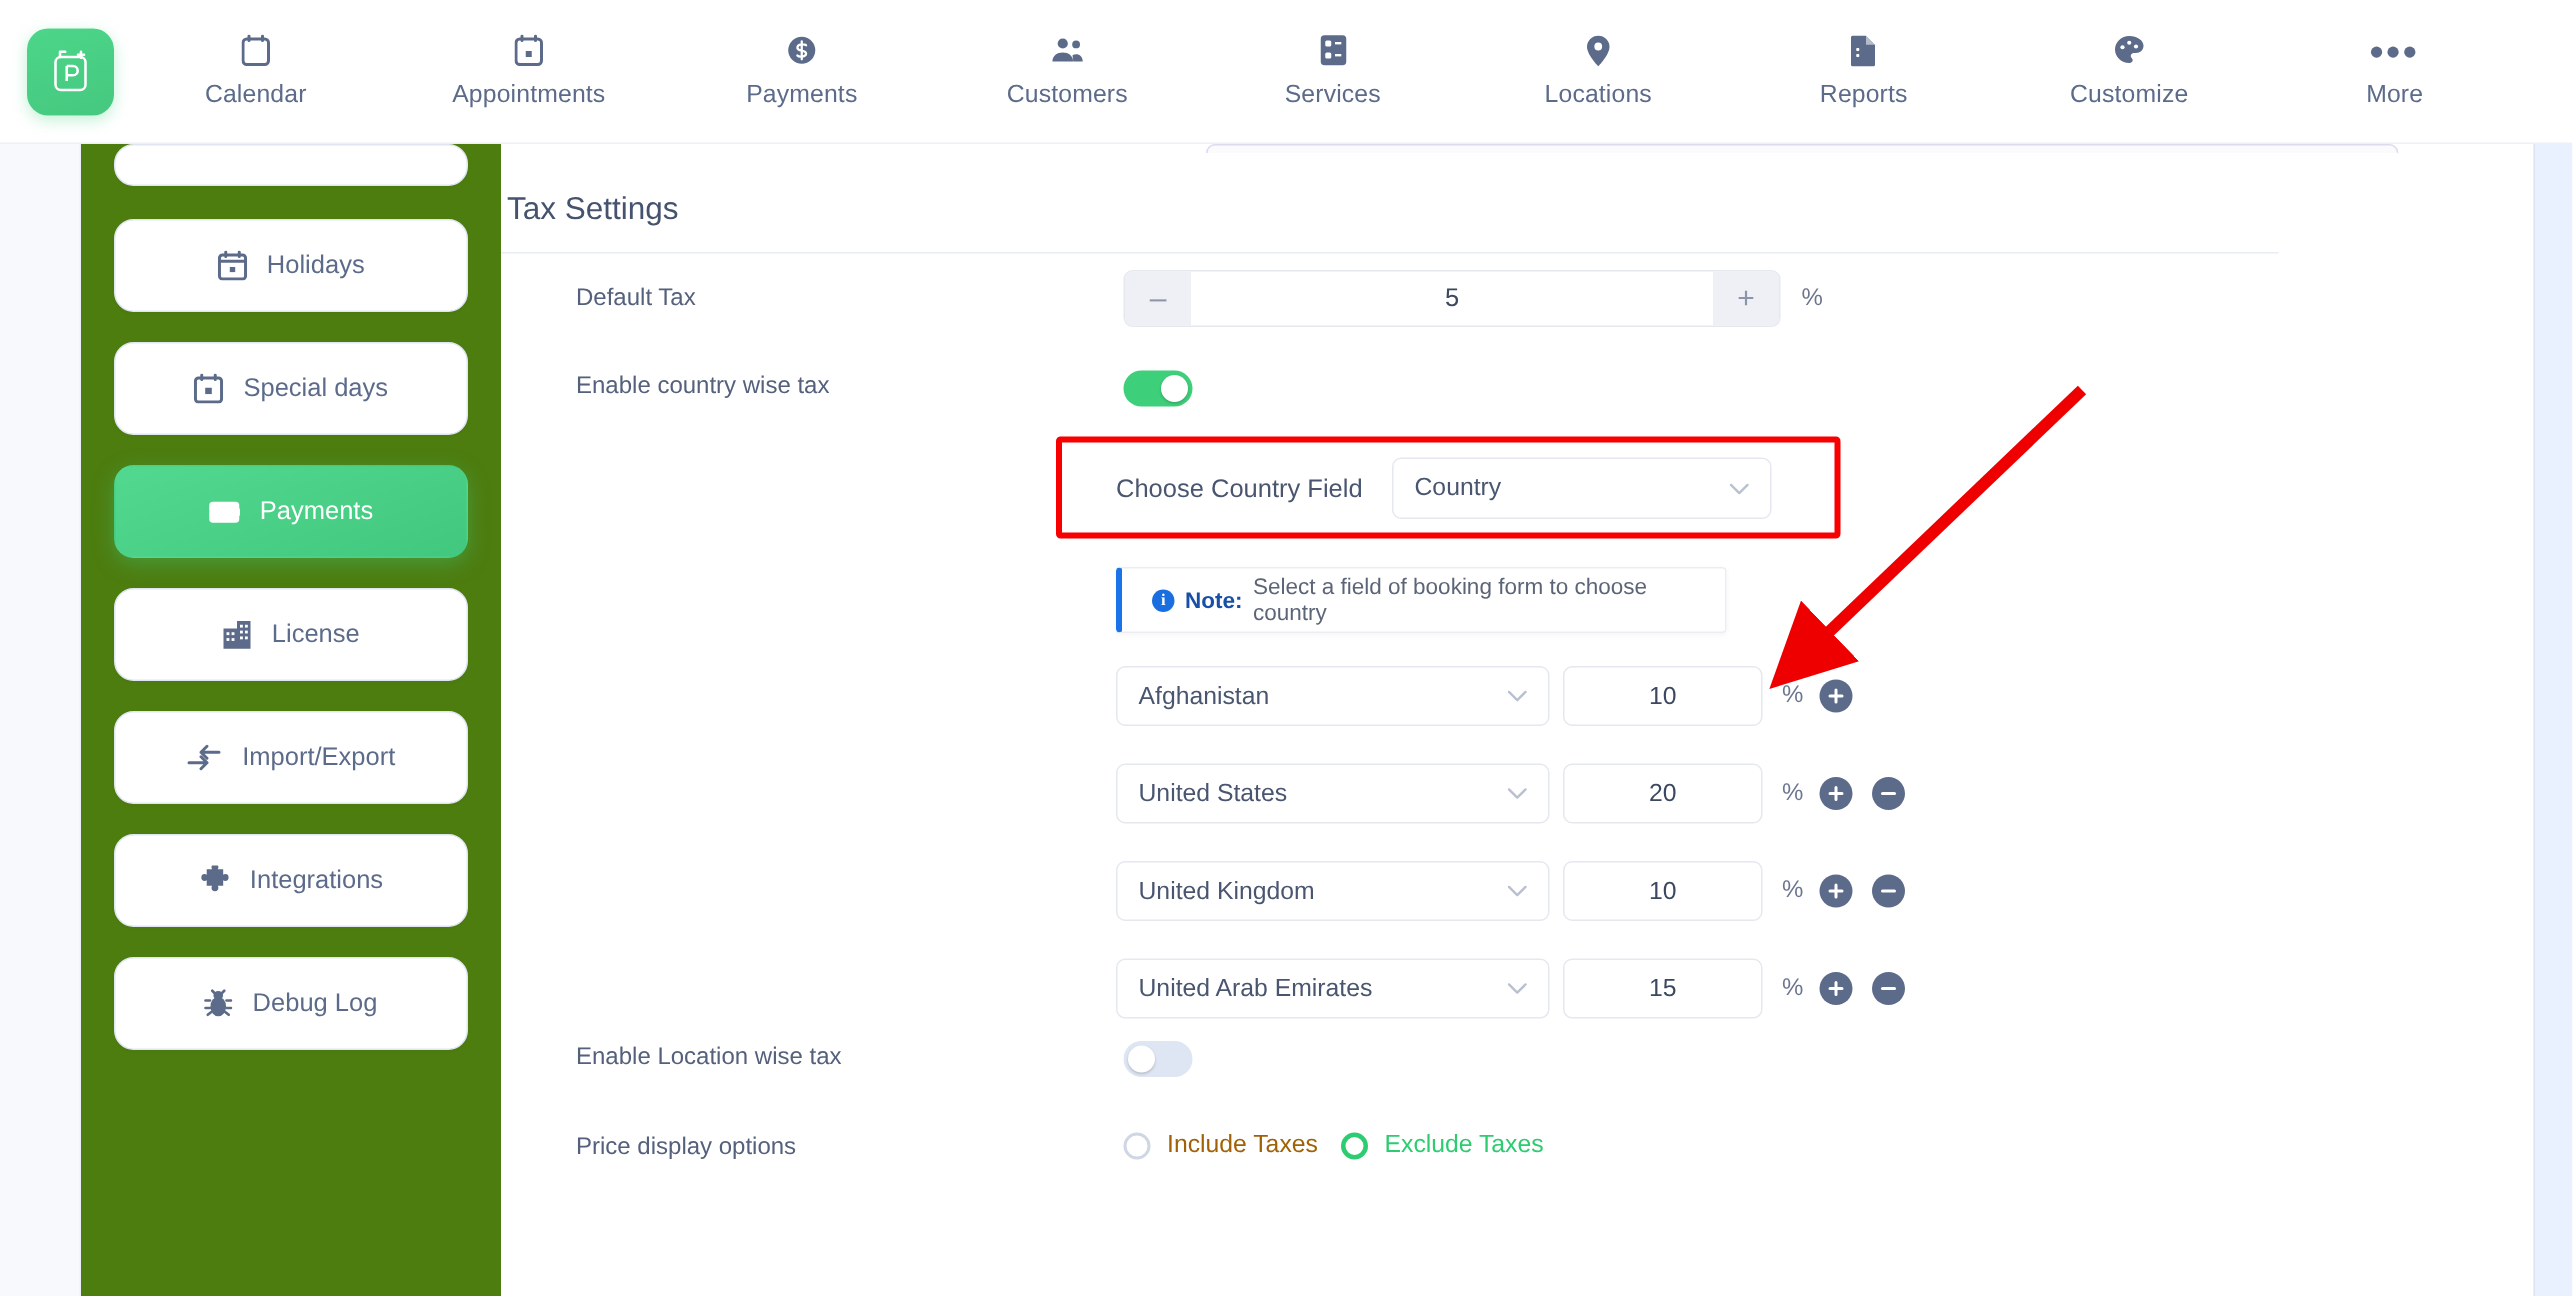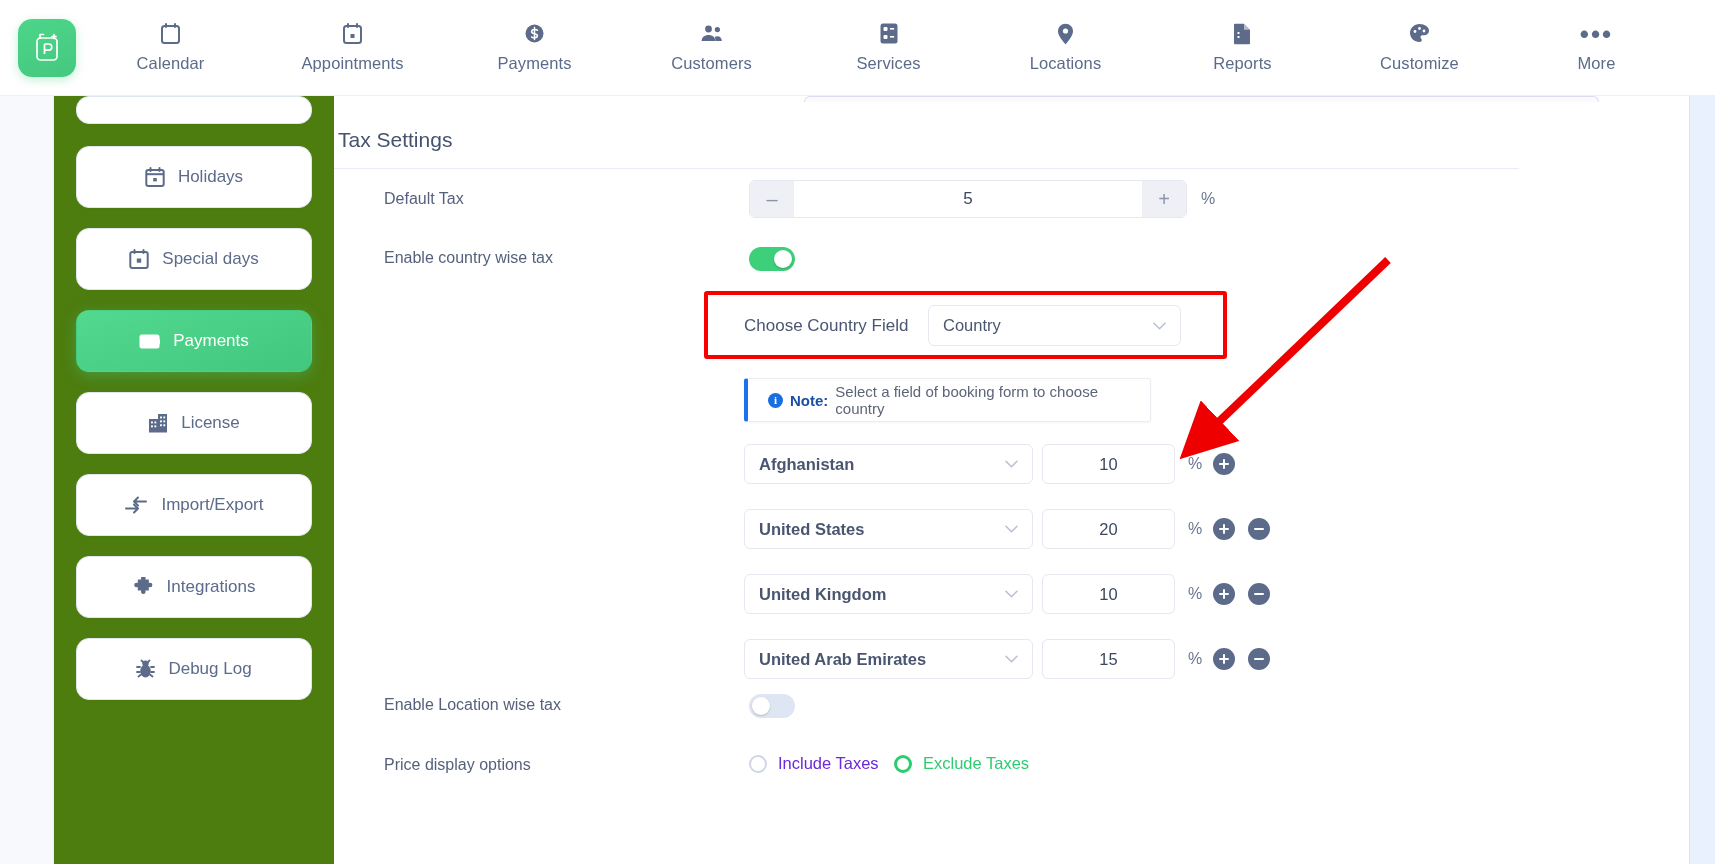--- a/index.html
+++ b/index.html
@@ -153,39 +153,39 @@
   }
   .note b { color: #1a4fa8; font-size: 15px; }
   .note span.txt { color: #5c6578; font-size: 15px; }
 
   
   .ctry-row { position: absolute; left: 410px; height: 40px; display: flex; align-items: center; }
   .ctry-sel {
     width: 289px; height: 40px; border: 1px solid #e6e8f0; border-radius: 6px; background:#fff;
     display:flex; align-items:center; padding: 0 14px; cursor: pointer;
   }
-  .ctry-sel .txt { flex:1; font-size: 16.5px; color: #4a5670; font-weight: bold; }
+  .ctry-sel .txt { flex:1; font-size: 16.5px; color: #4a5670; }
   .ctry-val {
     margin-left: 9px; width: 133px; height: 40px; border: 1px solid #e6e8f0; border-radius: 6px;
     background:#fff; display:flex; align-items:center; justify-content:center;
     font-size: 16.5px; color:#3c4860; cursor: text;
   }
   .ctry-pct { margin-left: 13px; font-size: 16px; color: #6c7690; width: 12px; }
   .circ-btn {
     margin-left: 13px; width: 22px; height: 22px; border-radius: 50%;
     background: #5d6b8a; color:#fff; display:flex; align-items:center; justify-content:center;
     cursor: pointer; flex: 0 0 auto;
   }
   .circ-btn svg { display:block; }
 
   
   .radio-wrap { position: absolute; display:flex; align-items:center; gap: 11px; cursor:pointer; }
   .radio-o { width: 18px; height: 18px; border-radius:50%; border: 2px solid #cfd6e4; }
   .radio-o.sel { border-color:#2ecc71; border-width: 3px; }
-  .radio-lbl { font-size: 16.5px; color: #6d28d9; }
+  .radio-lbl { font-size: 16.5px; color: #a16207; }
   .radio-lbl.green { color: #2ecc71; }
 
   
   .arrow-svg { position: absolute; left: 1170px; top: 250px; z-index: 9; pointer-events: none; }
 </style>
 </head>
 <body>
 
 <div id="app">
 

